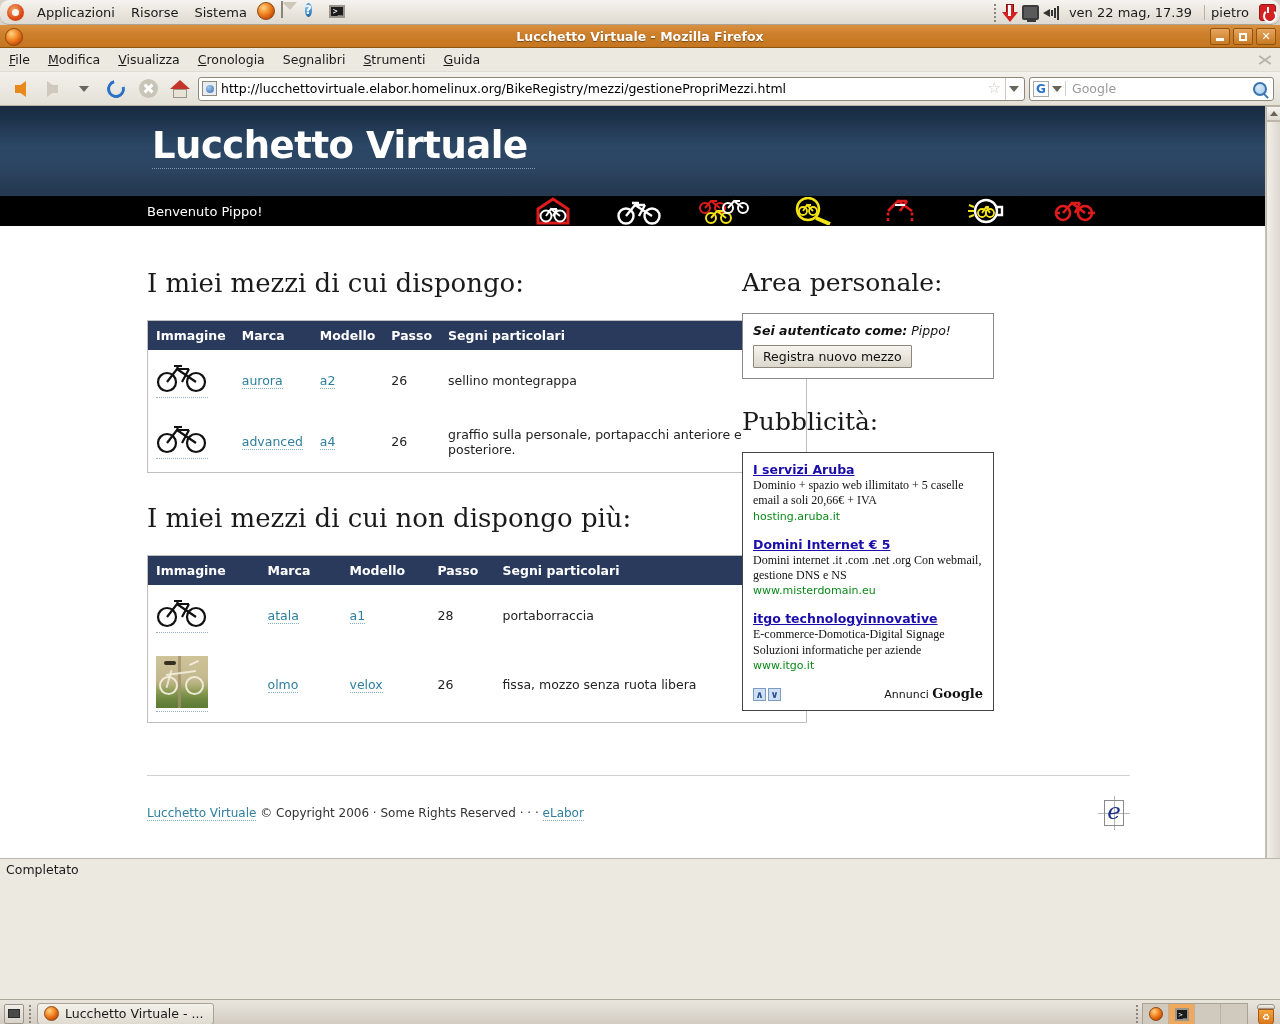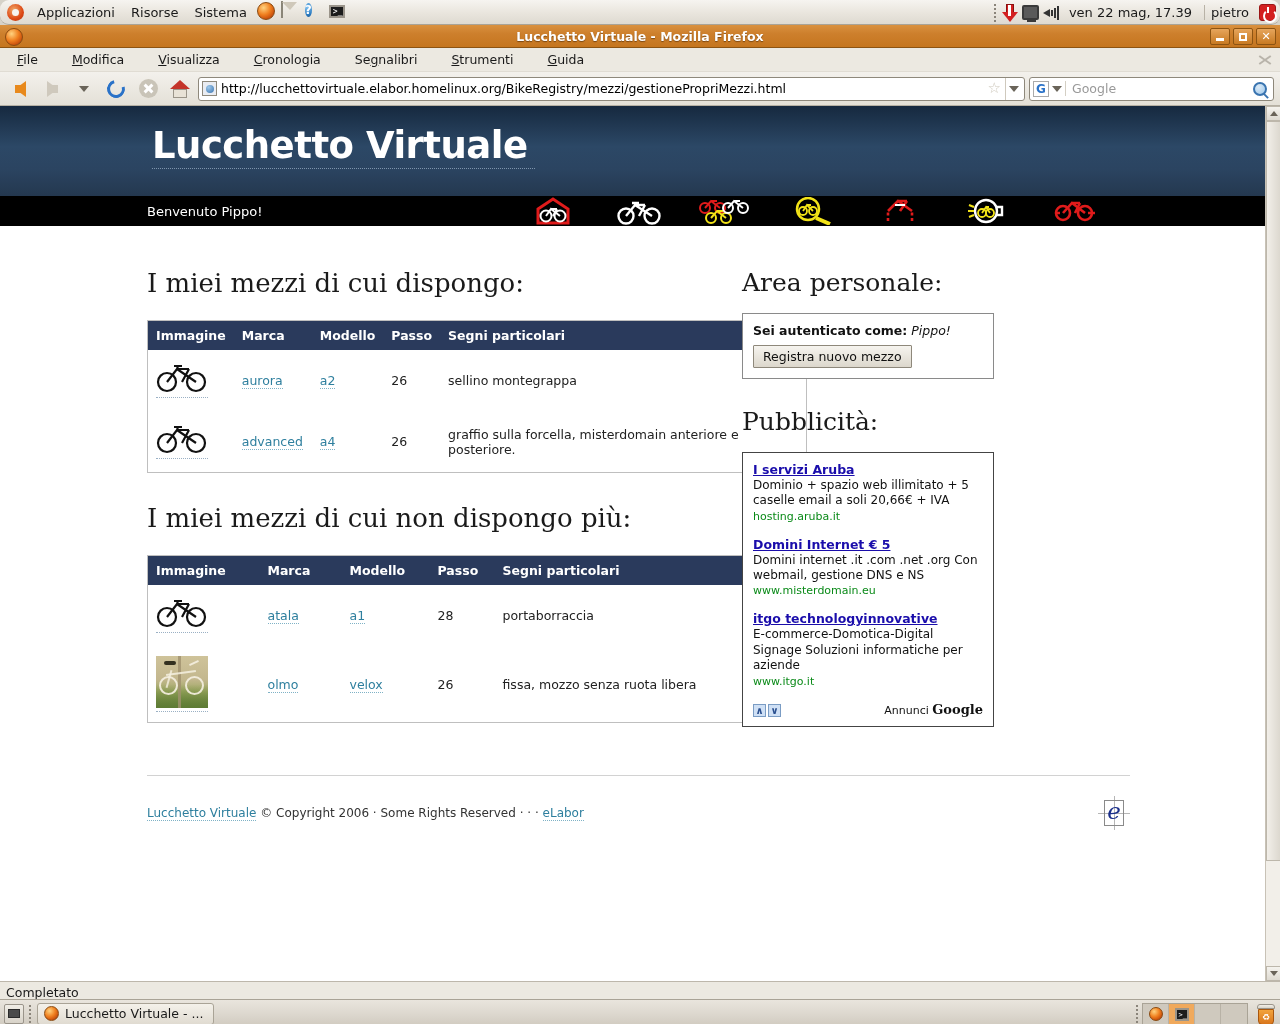--- a/index.html
+++ b/index.html
@@ -107,21 +107,21 @@
   }
   .win-btn .glyph-min{width:8px;height:3px;background:#fff;margin-top:6px;}
   .win-btn .glyph-max{width:8px;height:8px;border:2px solid #fff;}
   .win-btn .glyph-close{font-size:11px;font-weight:bold;line-height:1;}
 
   #menubar{
     height:24px; background:#ece9e1; display:flex; align-items:center;
     font-size:12.5px; color:#1a1a1a; border-bottom:1px solid #e0dcd3;
     position:relative;
   }
-  .menu-item{ padding:3px 17px; }
+  .menu-item{ padding:3px 9px; }
   .menu-item u{ text-decoration:underline; }
   .menubar-right{position:absolute;right:8px;top:5px;width:14px;height:14px;opacity:.45;}
   .menubar-right::before{content:"";position:absolute;left:0;top:6px;width:14px;height:2px;background:#7a7468;transform:rotate(-35deg);}
   .menubar-right::after{content:"";position:absolute;left:0;top:6px;width:14px;height:2px;background:#7a7468;transform:rotate(35deg);}
 
   #navtoolbar{
     height:34px;background:linear-gradient(to bottom,#f3f1ec,#e4e0d7);
     display:flex;align-items:center;padding:0 6px;gap:4px;border-bottom:1px solid #b6b0a3;
   }
   .nav-btn{width:28px;height:28px;display:flex;align-items:center;justify-content:center;}
@@ -160,21 +160,21 @@
     display:flex;align-items:center;padding:0 3px;gap:3px;
   }
   .g-icon{width:16px;height:16px;border:1px solid #aaa;font-weight:bold;font-size:12px;
     color:#2a72c8;text-align:center;line-height:14px;background:#fff;}
   .search-ph{flex:1;font-size:12.5px;color:#999;border-left:1px solid #d4cfc4;padding-left:6px;}
   .mag-icon{width:14px;height:14px;border:2px solid #3a74b0;border-radius:50%;position:relative;margin-right:3px;
     background:radial-gradient(circle at 35% 30%,#dbeaf7,#9fc8ea);}
   .mag-icon::after{content:"";position:absolute;right:-4px;bottom:-3px;width:6px;height:2px;background:#3a74b0;transform:rotate(45deg);}
 
   
-  #viewport{ position:relative; height:875px; background:#fff; overflow:hidden; }
+  #viewport{ position:relative; height:752px; background:#fff; overflow:hidden; }
   #scrollbar-v{
     position:absolute;right:0;top:0;width:15px;height:875px;
     background:#f2efe9;border-left:1px solid #c8c2b6;
   }
   .sb-btn{width:15px;height:15px;background:linear-gradient(to bottom,#f5f3ee,#dedad1);
     border:1px solid #bdb7ab;display:flex;align-items:center;justify-content:center;}
   .sb-up{width:0;height:0;border-left:4px solid transparent;border-right:4px solid transparent;border-bottom:5px solid #6a6459;}
   .sb-dn{width:0;height:0;border-left:4px solid transparent;border-right:4px solid transparent;border-top:5px solid #6a6459;}
   .sb-thumb{position:absolute;top:15px;left:0;width:15px;height:740px;
     background:linear-gradient(to right,#f2efe9,#dcd8cf);border:1px solid #bdb7ab;}
@@ -245,31 +245,31 @@
 
   
   #side-col{width:400px;padding-top:42px;padding-left:22px;}
   h2.side-title{
     font-family:"DejaVu Serif",serif;font-size:25px;font-weight:normal;color:#1a1a1a;margin-bottom:16px;
   }
   #auth-box{
     width:252px;border:1px solid #8a8a8a;padding:9px 10px 10px 10px;margin-bottom:28px;background:#fff;
   }
   .auth-line{font-size:12.5px;color:#111;margin-bottom:7px;}
-  .auth-line b{font-weight:bold;}
+  .auth-line b{font-weight:bold;font-style:italic;}
   .auth-line i{font-style:italic;}
   #register-btn{
     font-family:"DejaVu Sans",sans-serif;font-size:12.5px;
     background:linear-gradient(to bottom,#f6f4ef,#dcd7cc);
     border:1px solid #8e887b;border-radius:1px;padding:3px 9px;color:#111;
   }
   #ads-box{width:252px;border:1px solid #444;padding:9px 10px;background:#fff;}
   .ad{margin-bottom:14px;}
   .ad-title{color:#1a0dab;font-weight:bold;font-size:12.5px;text-decoration:underline;display:block;}
-  .ad-desc{font-size:12px;color:#111;line-height:1.28;margin-top:1px;}
+  .ad-desc{font-size:12px;color:#111;line-height:1.28;margin-top:1px;font-family:Liberation Serif, serif;}
   .ad-url{font-size:11px;color:#0a8a18;margin-top:1px;}
   #ads-footer{display:flex;align-items:flex-end;justify-content:space-between;margin-top:2px;}
   .ad-navs{display:flex;gap:2px;}
   .ad-nav{width:13px;height:13px;background:#cfe0f5;border:1px solid #7a9cc4;color:#2a4f8f;
     font-size:10px;line-height:11px;text-align:center;font-weight:bold;}
   .annunci{font-size:11px;color:#111;white-space:nowrap;}
   .annunci .goog{font-family:"DejaVu Serif",serif;font-size:13px;}
 
   
   #page-footer{margin:22px 147px 0 147px;border-top:1px solid #d2d2d2;padding-top:20px;
@@ -557,21 +557,21 @@
                     <svg class="bike-svg" width="52" height="34" viewBox="0 0 52 34">
                       <circle cx="11" cy="22" r="9" fill="none" stroke="#111" stroke-width="2.2"></circle>
                       <circle cx="40" cy="22" r="9" fill="none" stroke="#111" stroke-width="2.2"></circle>
                       <path d="M11 22 L21 9 L40 22 M21 9 L33 9 M26 22 L33 9 M18 6 L26 6 M22 6 L21 9" fill="none" stroke="#111" stroke-width="2.2"></path>
                     </svg>
                   </a>
                 </td>
                 <td><a class="tbl-link">advanced</a></td>
                 <td><a class="tbl-link">a4</a></td>
                 <td>26</td>
-                <td>graffio sulla forcella, misterdomain anteriore e posteriore.</td>
+                <td>graffio sulla personale, portapacchi anteriore e posteriore.</td>
               </tr>
             </tbody>
           </table>
 
           <h2 class="section-title">I miei mezzi di cui non dispongo più:</h2>
           <table class="mezzi">
             <thead>
               <tr>
                 <th style="width:112px">Immagine</th>
                 <th style="width:82px">Marca</th>

